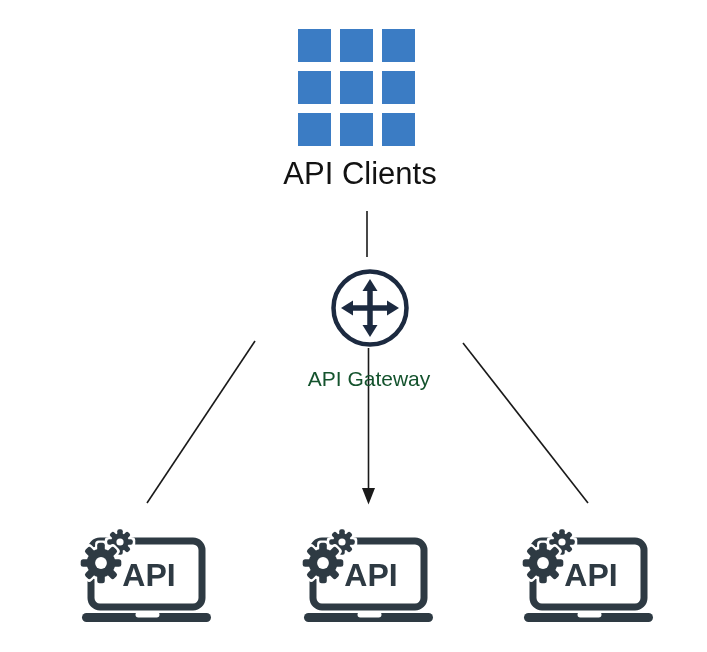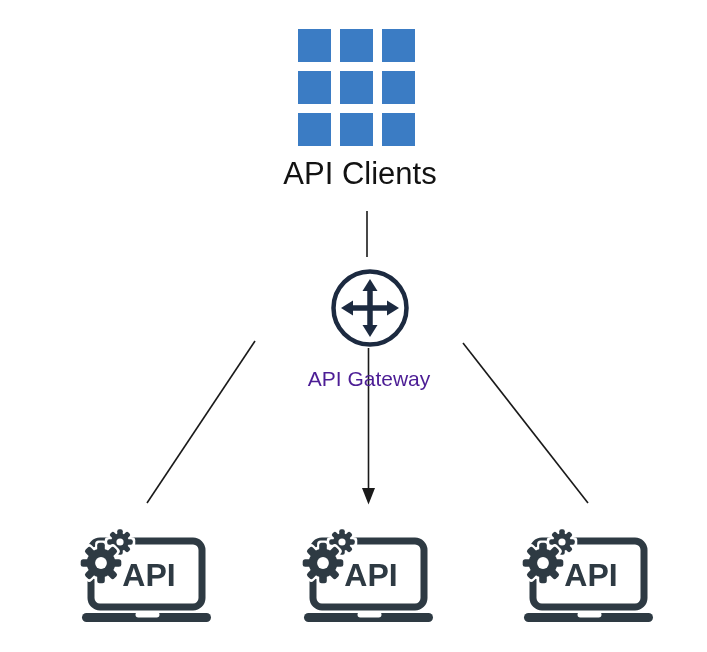--- a/index.html
+++ b/index.html
@@ -27,21 +27,21 @@
     position: absolute; left: 360px; top: 157px;
     transform: translateX(-50%);
     font-size: 31px; line-height: 34px;
     color: #121212; white-space: nowrap;
   }
 
   .gateway-label {
     position: absolute; left: 369px; top: 367px;
     transform: translateX(-50%);
     font-size: 21px; line-height: 24px;
-    color: #4c1d95; white-space: nowrap;
+    color: #14532d; white-space: nowrap;
   }
 
   .overlay-svg {
     position: absolute; left: 0; top: 0;
     width: 707px; height: 652px;
     pointer-events: none;
   }
 
   .laptop-svg {
     position: absolute; top: 529px;

